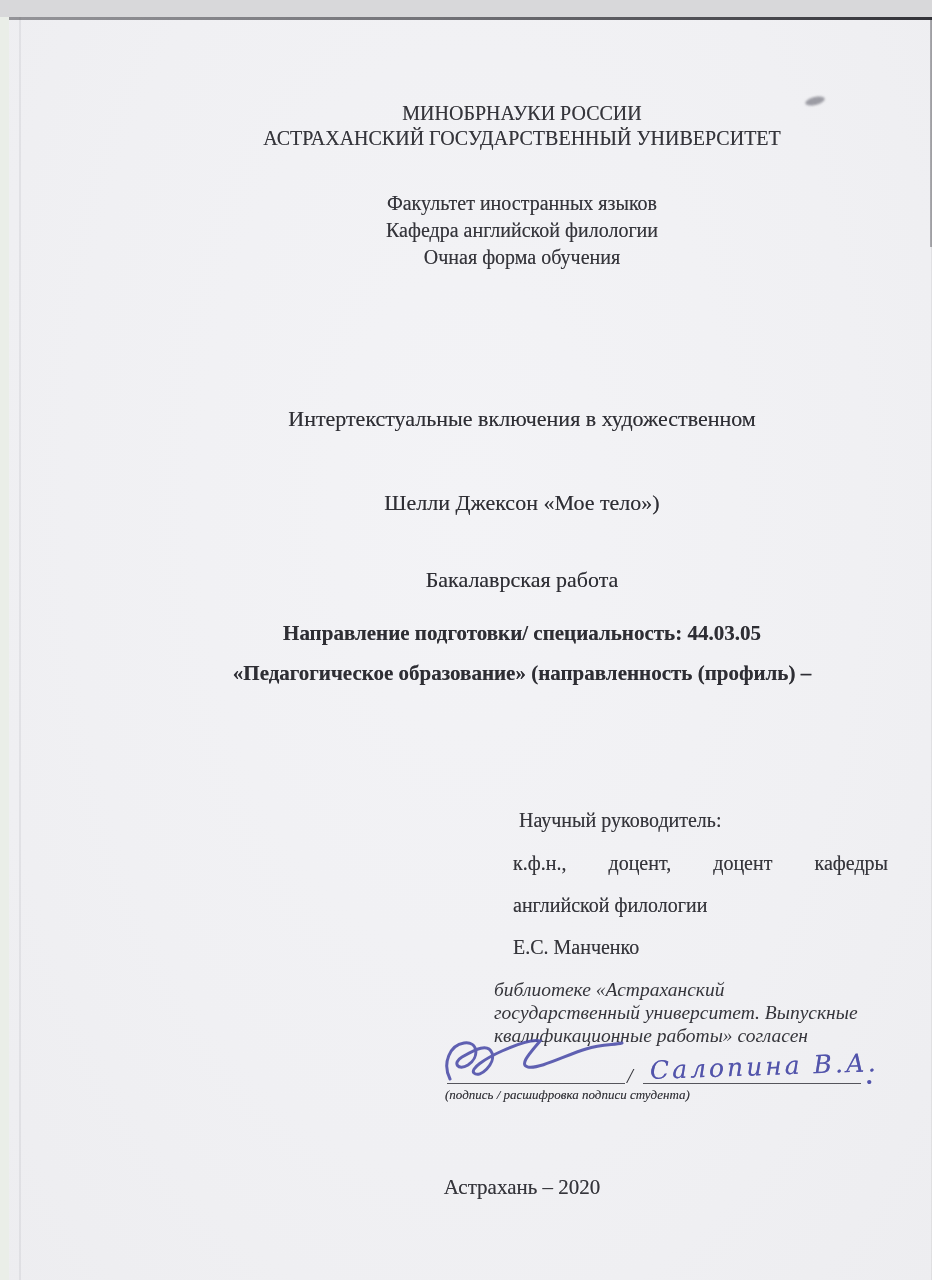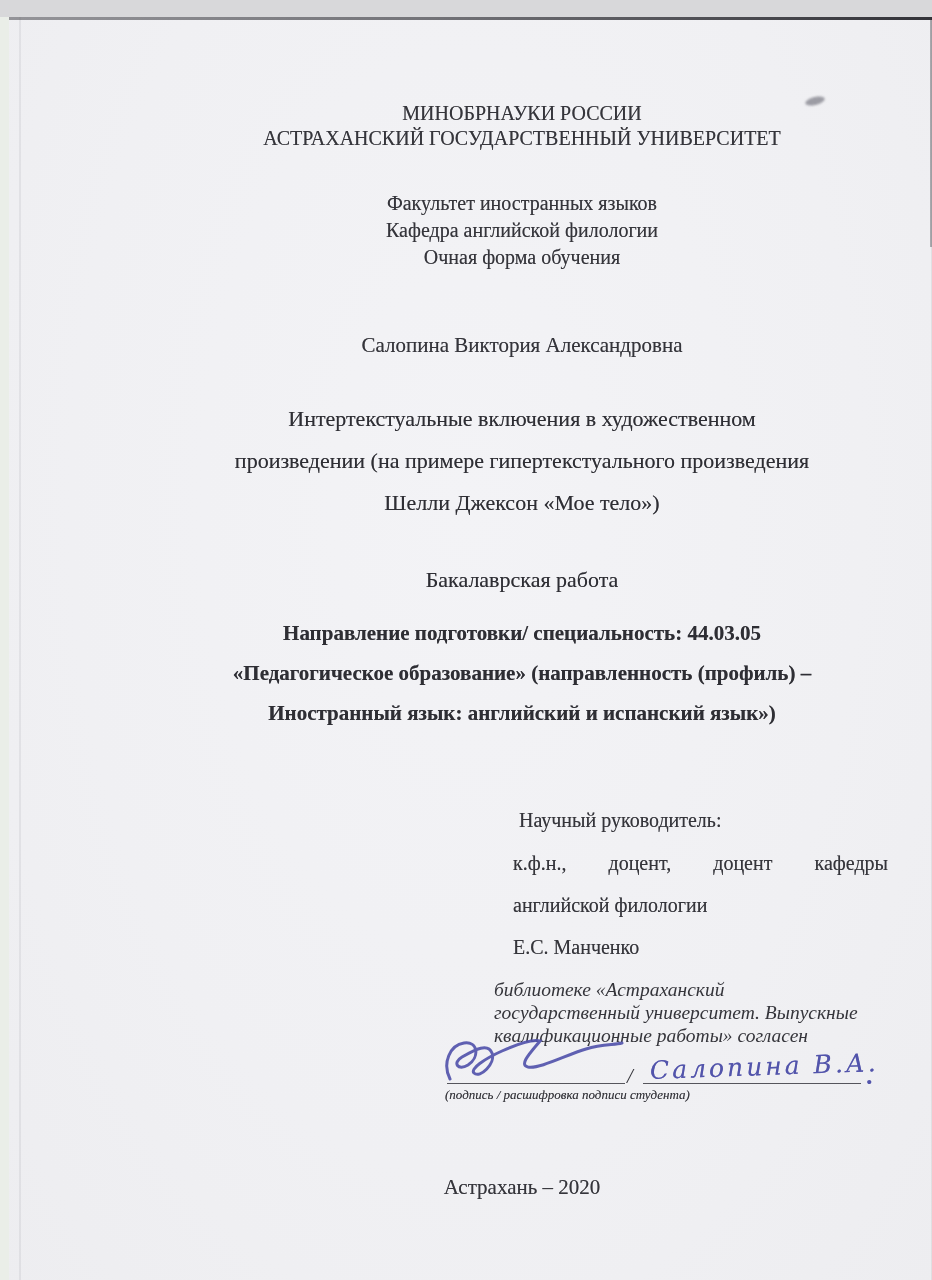--- a/index.html
+++ b/index.html
@@ -65,30 +65,27 @@
   <div class="edge-right-faint"></div>
   <div class="smudge"></div>
 
   <div class="line s20" style="top:86px">МИНОБРНАУКИ РОССИИ</div>
   <div class="line s20" style="top:111px">АСТРАХАНСКИЙ ГОСУДАРСТВЕННЫЙ УНИВЕРСИТЕТ</div>
 
   <div class="line s20" style="top:176px">Факультет иностранных языков</div>
   <div class="line s20" style="top:203px">Кафедра английской филологии</div>
   <div class="line s20" style="top:230px">Очная форма обучения</div>
 
-  <div class="line s21" style="top:318px">Салопина Виктория Александровна</div>
 
   <div class="line b22" style="top:391px">Интертекстуальные включения в художественном</div>
-  <div class="line b22" style="top:433px">произведении (на примере гипертекстуального произведения</div>
   <div class="line b22" style="top:475px">Шелли Джексон «Мое тело»)</div>
 
   <div class="line b22" style="top:552px">Бакалаврская работа</div>
   <div class="line b21" style="top:606px">Направление подготовки/ специальность: 44.03.05</div>
   <div class="line b21" style="top:646px">«Педагогическое образование» (направленность (профиль) –</div>
-  <div class="line b21" style="top:686px">Иностранный язык: английский и испанский язык»)</div>
 
   <div class="line left s20" style="left:519px;top:793px">Научный руководитель:</div>
   <div class="line left s20 just" style="left:513px;top:836px">к.ф.н., доцент, доцент кафедры</div>
   <div class="line left s20" style="left:513px;top:878px">английской филологии</div>
   <div class="line left s20" style="left:513px;top:920px">Е.С. Манченко</div>
 
   <div class="consent">
     <div>библиотеке «Астраханский</div>
     <div>государственный университет. Выпускные</div>
     <div>квалификационные работы» согласен</div>

